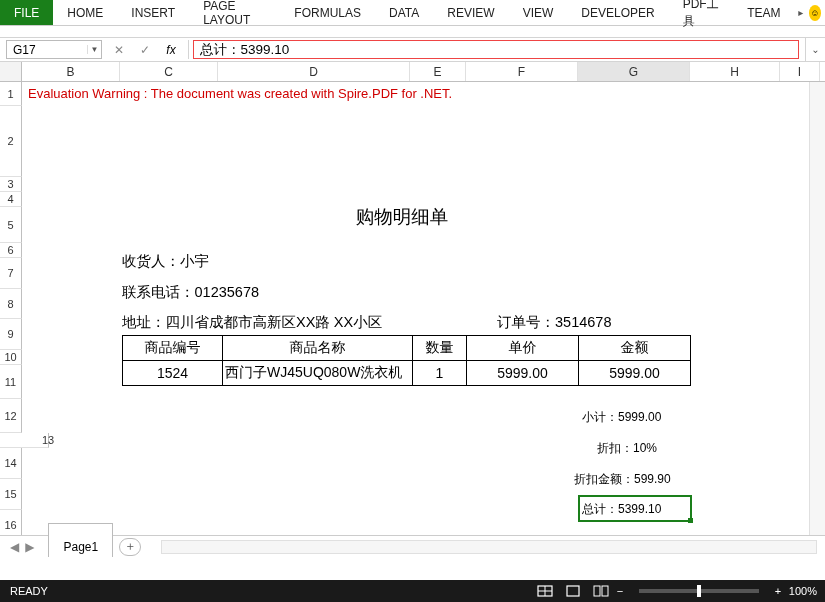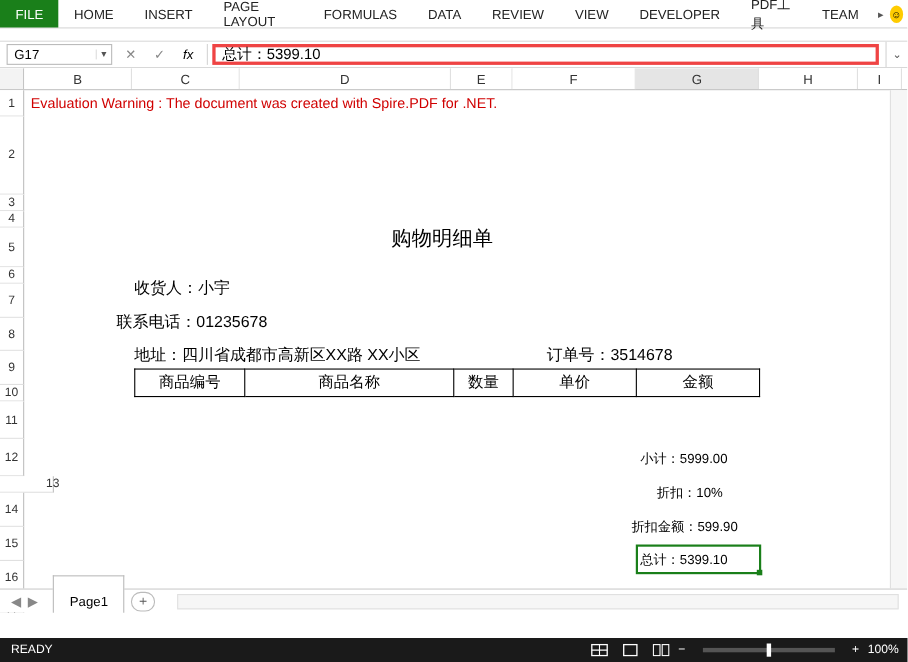--- a/index.html
+++ b/index.html
@@ -17,21 +17,21 @@
 
   
   .formula-row { display: flex; align-items: stretch; height: 24px; background: #fff; border-bottom: 1px solid #d4d4d4; }
   .name-box-wrap { display: flex; align-items: center; width: 96px; border: 1px solid #bbb; margin: 2px 4px 2px 6px; background: #fff; }
   .name-box { flex: 1; padding: 0 6px; font-size: 12px; color: #000; }
   .name-box-caret { width: 14px; text-align: center; font-size: 8px; color: #555; border-left: 1px solid #ddd; }
   .fx-controls { display: flex; align-items: center; gap: 0; }
   .fx-btn { width: 26px; text-align: center; font-size: 12px; color: #888; }
   .fx-btn.fx { font-style: italic; color: #000; }
   .formula-sep { width: 1px; background: #d4d4d4; margin: 2px 4px; }
-  .formula-input { flex: 1; display: flex; align-items: center; padding: 0 6px; font-size: 13.5px; color: #000; border: 3px solid #ef4444; margin: 2px 6px 2px 0; background: #fff; }
+  .formula-input { flex: 1; display: flex; align-items: center; padding: 0 6px; font-size: 13.5px; color: #000; border: 1px solid #ef4444; margin: 2px 6px 2px 0; background: #fff; }
   .formula-expand { width: 20px; display: flex; align-items: center; justify-content: center; font-size: 10px; color: #555; border-left: 1px solid #d4d4d4; }
 
   
   .grid-area { position: relative; height: 495px; background: #fff; overflow: hidden; }
   .col-headers { display: flex; height: 20px; border-bottom: 1px solid #bfbfbf; font-size: 12px; color: #333; background: #fff; }
   .corner { width: 22px; border-right: 1px solid #bfbfbf; background: #f3f3f3; }
   .col-h { border-right: 1px solid #e0e0e0; display: flex; align-items: center; justify-content: center; background: #fff; }
   .col-h.sel { background: #e5e5e5; }
   .col-B { width: 98px; } .col-C { width: 98px; } .col-D { width: 192px; }
   .col-E { width: 56px; } .col-F { width: 112px; } .col-G { width: 112px; }
@@ -42,21 +42,21 @@
   .row-h { border-right: 1px solid #bfbfbf; border-bottom: 1px solid #e0e0e0; font-size: 11px; color: #333; display: flex; align-items: center; justify-content: center; background: #fff; }
   .row-h.sel { background: #e5e5e5; }
 
   .cells { position: absolute; left: 22px; top: 0; right: 0; font-size: 13px; color: #000; }
 
   
   .warn-text { position: absolute; left: 6px; top: 4px; color: #d00000; font-size: 13px; }
   .doc-title { position: absolute; left: 0; width: 760px; top: 122px; text-align: center; font-size: 18.5px; color: #000; }
   .doc-line { position: absolute; font-size: 14.5px; color: #000; }
   .doc-line.recv  { left: 100px; top: 170px; }
-  .doc-line.phone { left: 84px; top: 201px; }
+  .doc-line.phone { left: 100px; top: 201px; }
   .doc-line.addr  { left: 100px; top: 231px; }
   .doc-line.ordno { left: 475px; top: 231px; }
 
   table.items { position: absolute; left: 100px; top: 253px; border-collapse: collapse; font-size: 14px; }
   table.items th, table.items td { border: 1px solid #000; padding: 3px 0; text-align: center; font-weight: normal; }
   table.items .c1 { width: 100px; } table.items .c2 { width: 190px; }
   table.items .c3 { width: 54px; }  table.items .c4 { width: 112px; }
   table.items .c5 { width: 112px; }
   table.items td.left { text-align: left; padding-left: 2px; }
 
@@ -180,20 +180,27 @@
 
       <table class="items">
         <tbody>
             <tr>
           <th class="c1">商品编号</th>
           <th class="c2">商品名称</th>
           <th class="c3">数量</th>
           <th class="c4">单价</th>
           <th class="c5">金额</th>
         </tr>
+        <tr>
+          <td class="c1">1524</td>
+          <td class="c2 left">西门子WJ45UQ080W洗衣机</td>
+          <td class="c3">1</td>
+          <td class="c4">5999.00</td>
+          <td class="c5">5999.00</td>
+        </tr>
       </tbody>
         </table>
 
       <div class="summary subtotal">
         <span>小计：</span><span>5999.00</span>
       </div>
       <div class="summary discount">
         <span>折扣：</span><span>10%</span>
       </div>
       <div class="summary discamt">

